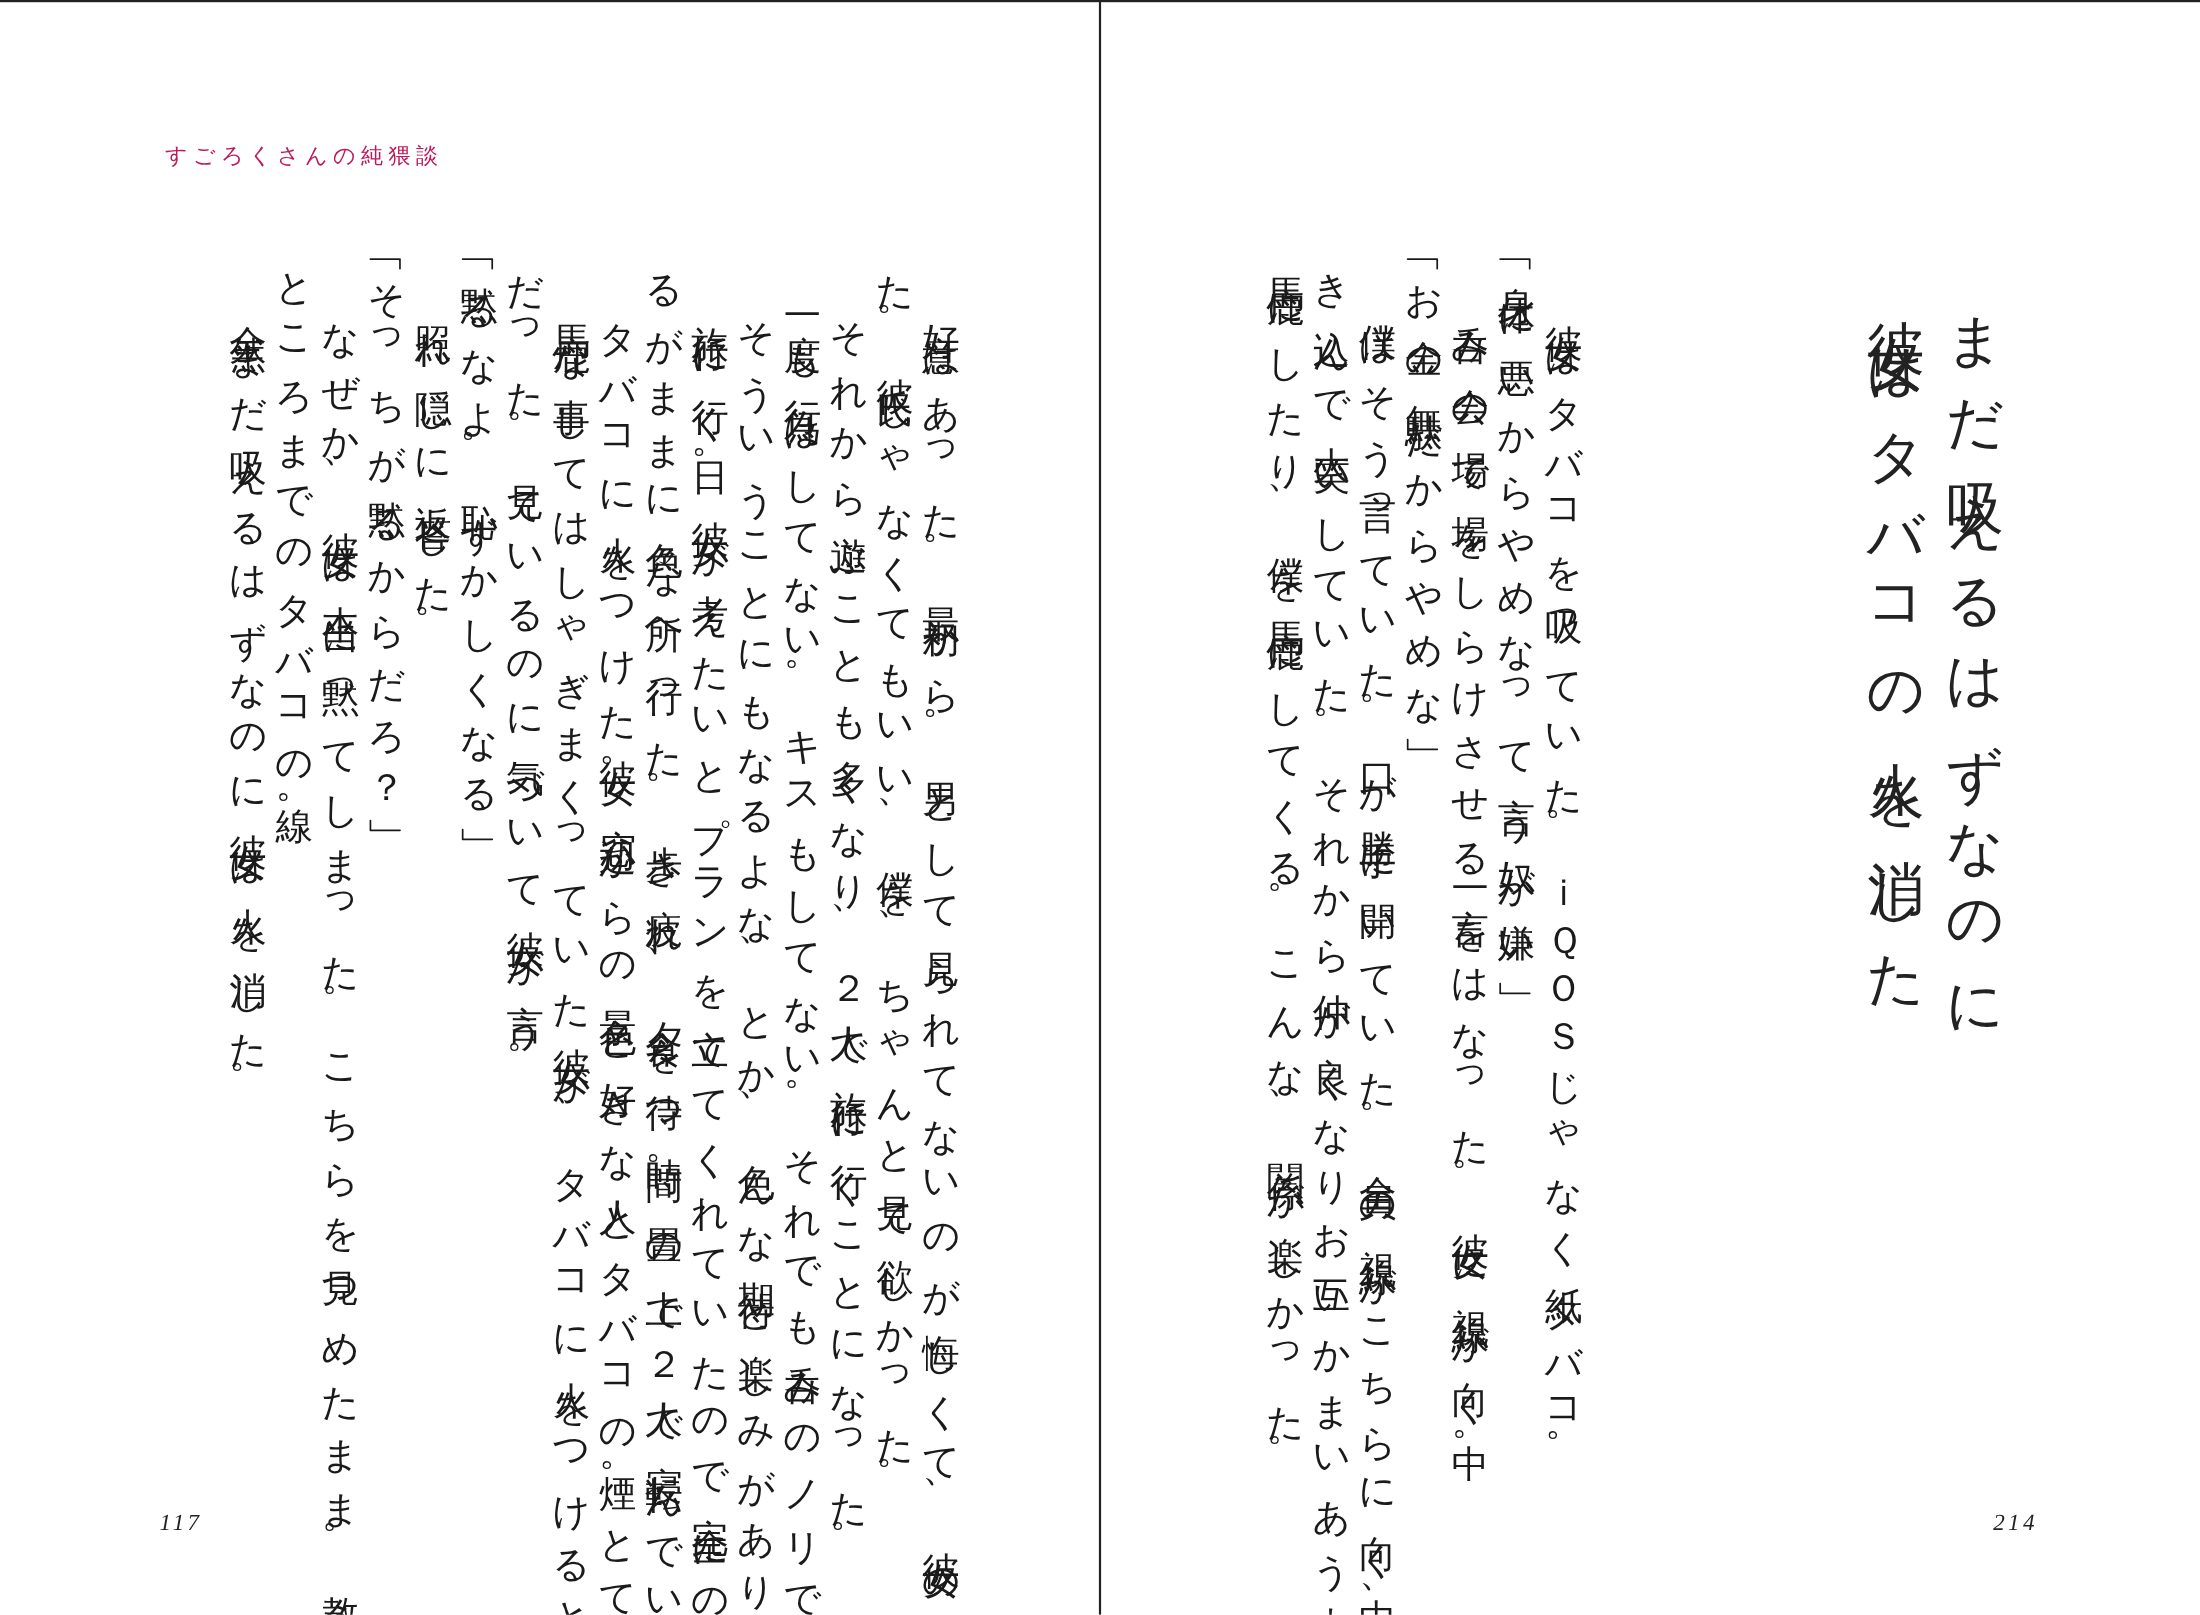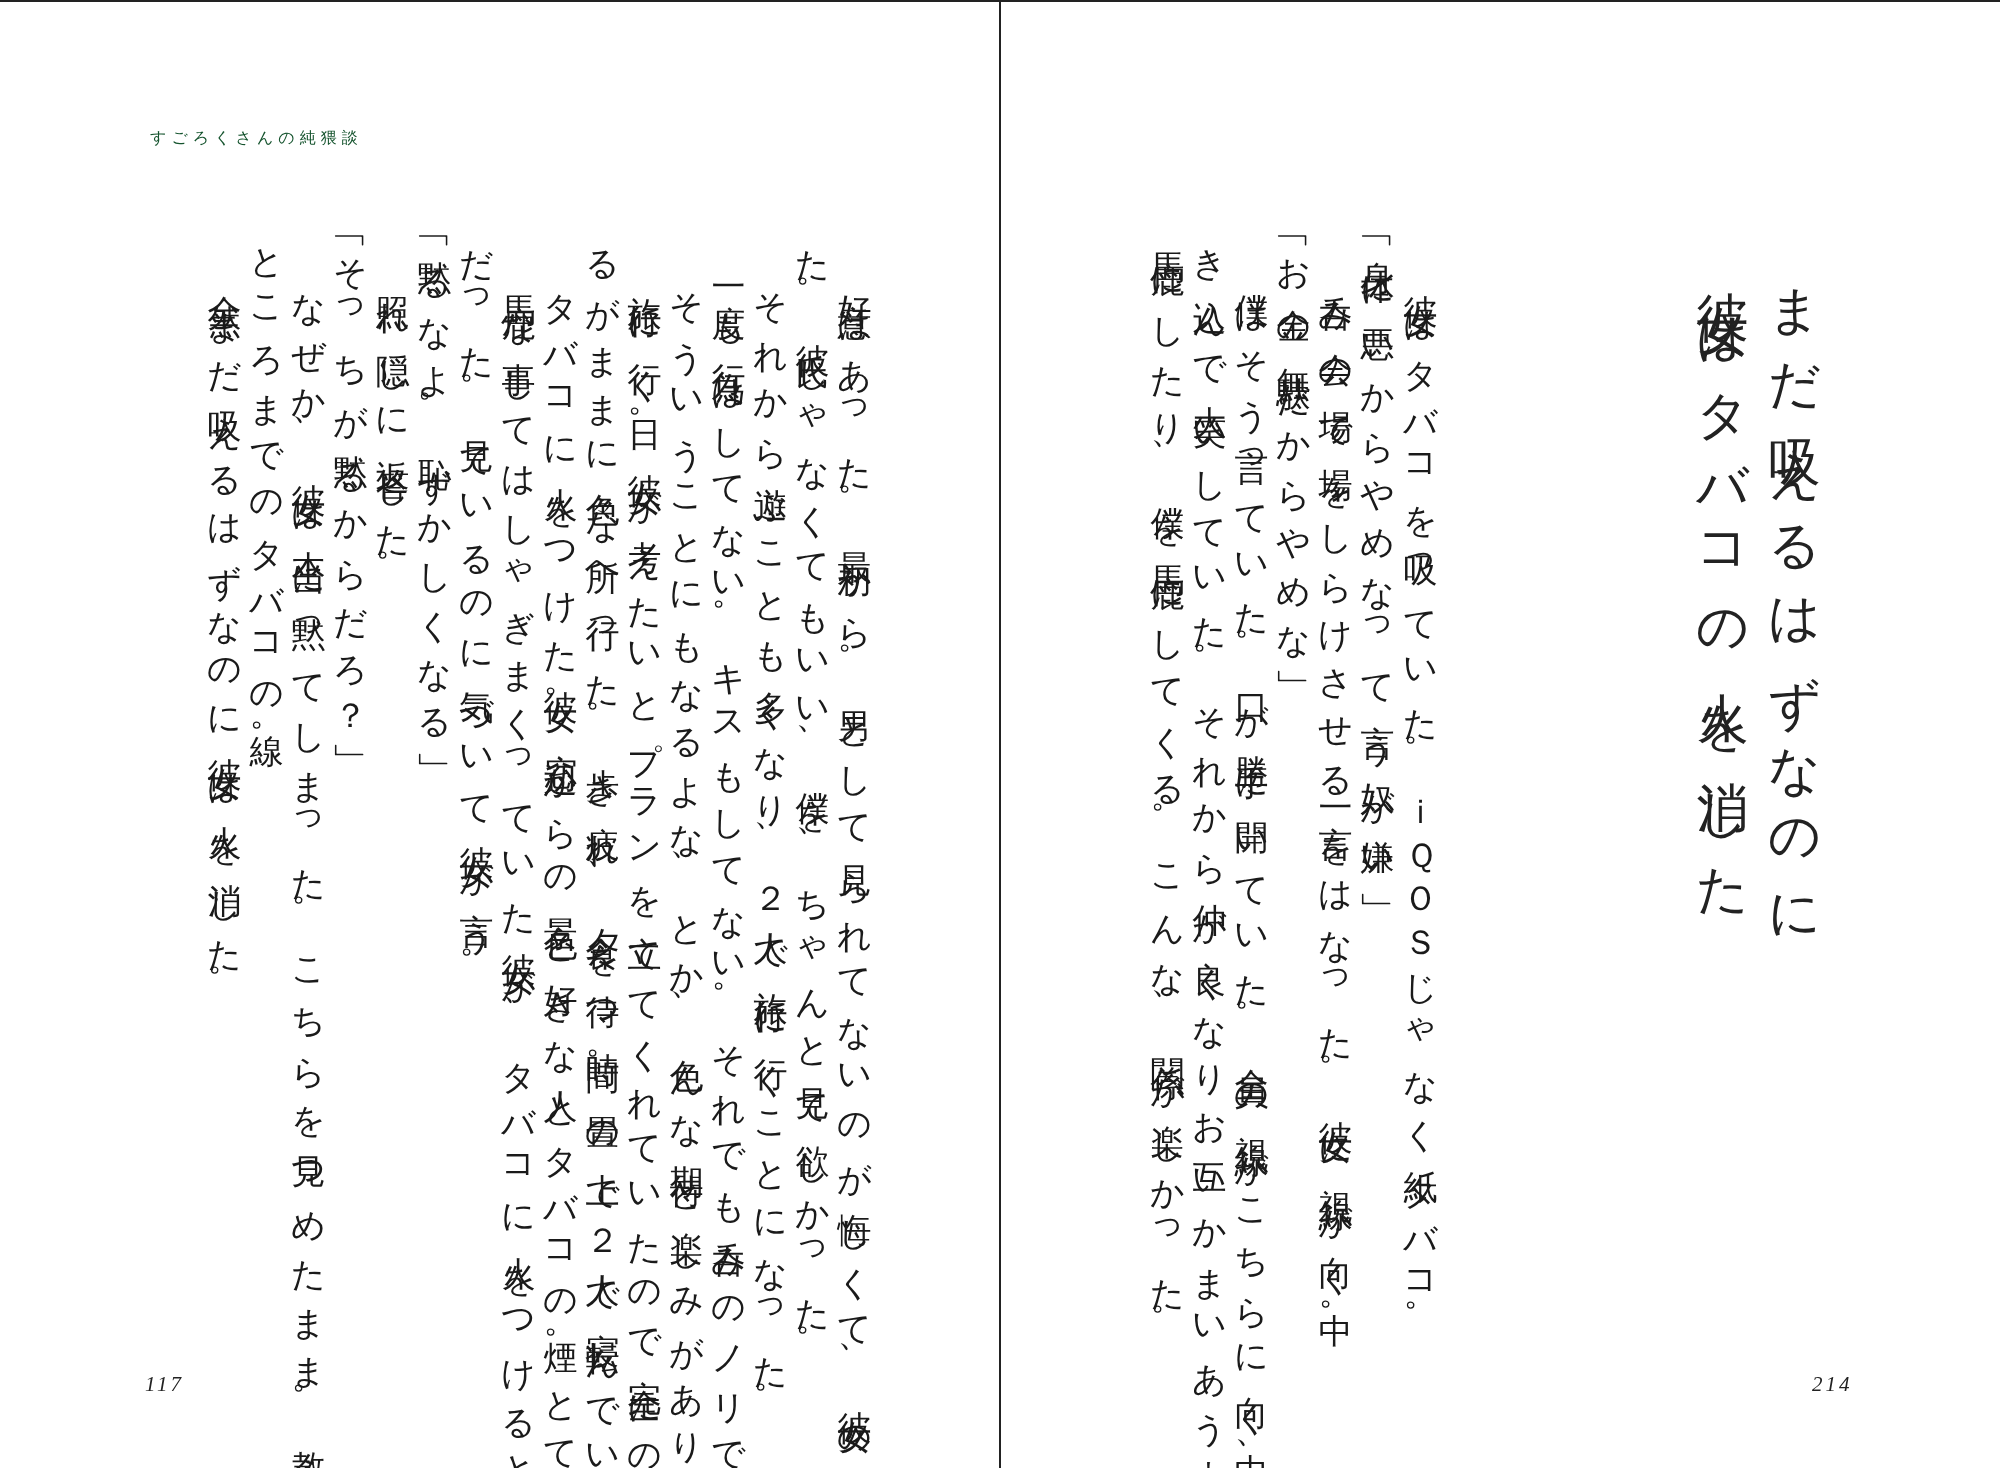--- a/index.html
+++ b/index.html
@@ -3,22 +3,22 @@
 <meta charset="utf-8">
 <style>
   html, body { margin:0; padding:0; background:#ffffff; }
   body { width:2000px; height:1468px; position:relative; overflow:hidden;
          font-family:"DejaVu Serif","Liberation Serif",serif; color:#1a1a1a; }
   .top-border { position:absolute; left:0; top:0; width:2000px; height:2px; background:#222; }
   .spine { position:absolute; left:999px; top:0; width:2px; height:1468px; background:#222; }
   .page { position:absolute; top:0; height:1468px; }
   .page-left { left:0; width:999px; }
   .page-right { left:1001px; width:999px; }
-  .running-head { position:absolute; left:150px; top:128px; font-size:16px; letter-spacing:5px;
-                  font-family:"DejaVu Sans","Liberation Sans",sans-serif; color:#14532d; }
+  .running-head { position:absolute; left:150px; top:128px; font-size:20px; letter-spacing:5px;
+                  font-family:"DejaVu Sans","Liberation Sans",sans-serif; color:#be185d; }
   .folio { position:absolute; top:1372px; font-size:21px; font-style:italic; letter-spacing:3px;
            font-family:"Liberation Serif","DejaVu Serif",serif; color:#222; }
   .folio-left { left:145px;text-align:right; }
   .folio-right { left:811px; }
   .col { position:absolute; writing-mode:vertical-rl; text-orientation:upright;
          font-size:34px; line-height:40px; width:40px; white-space:nowrap; letter-spacing:9.5px; }
   .title-col { position:absolute; writing-mode:vertical-rl; text-orientation:upright;
                font-size:52px; line-height:60px; width:60px; white-space:nowrap; letter-spacing:15px;
                font-family:"DejaVu Serif","Liberation Serif",serif; color:#222; }
 </style>

